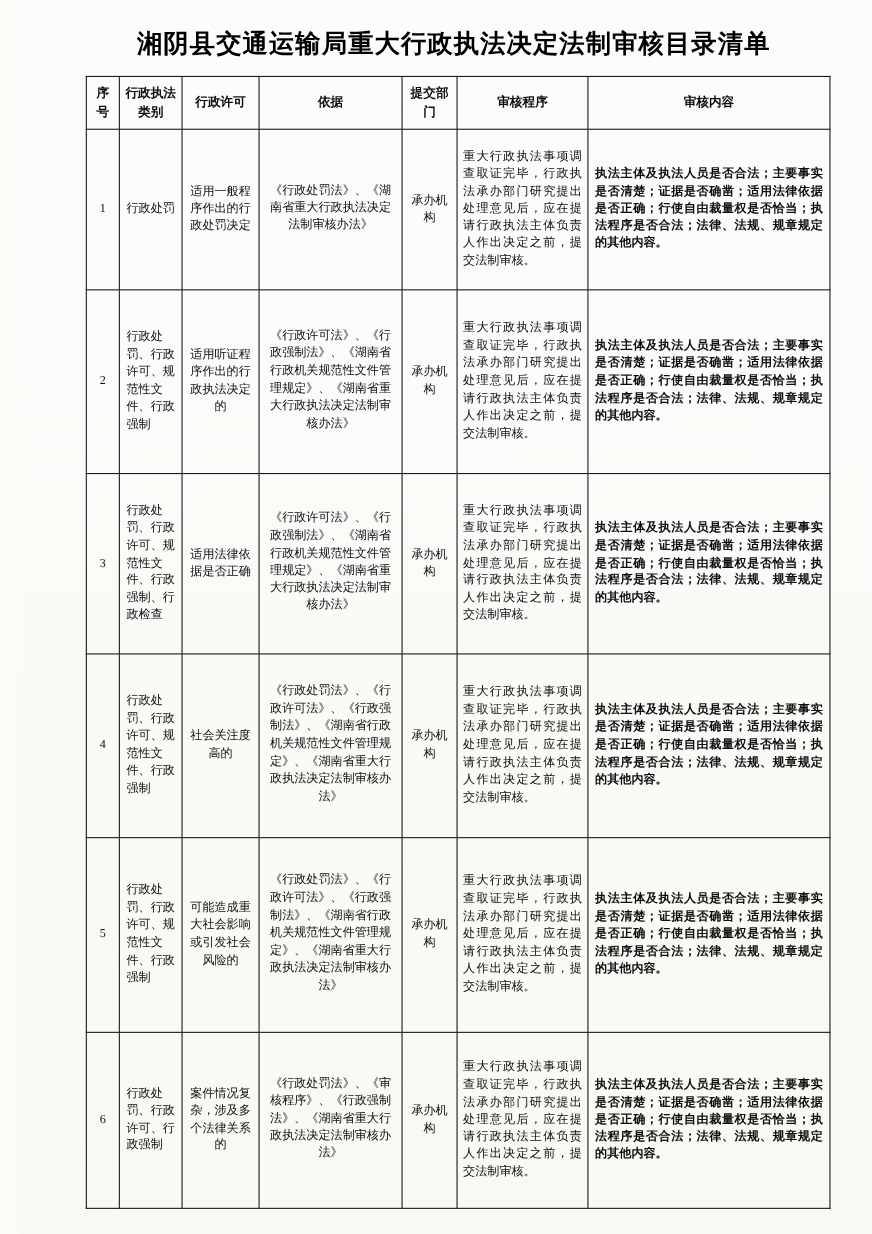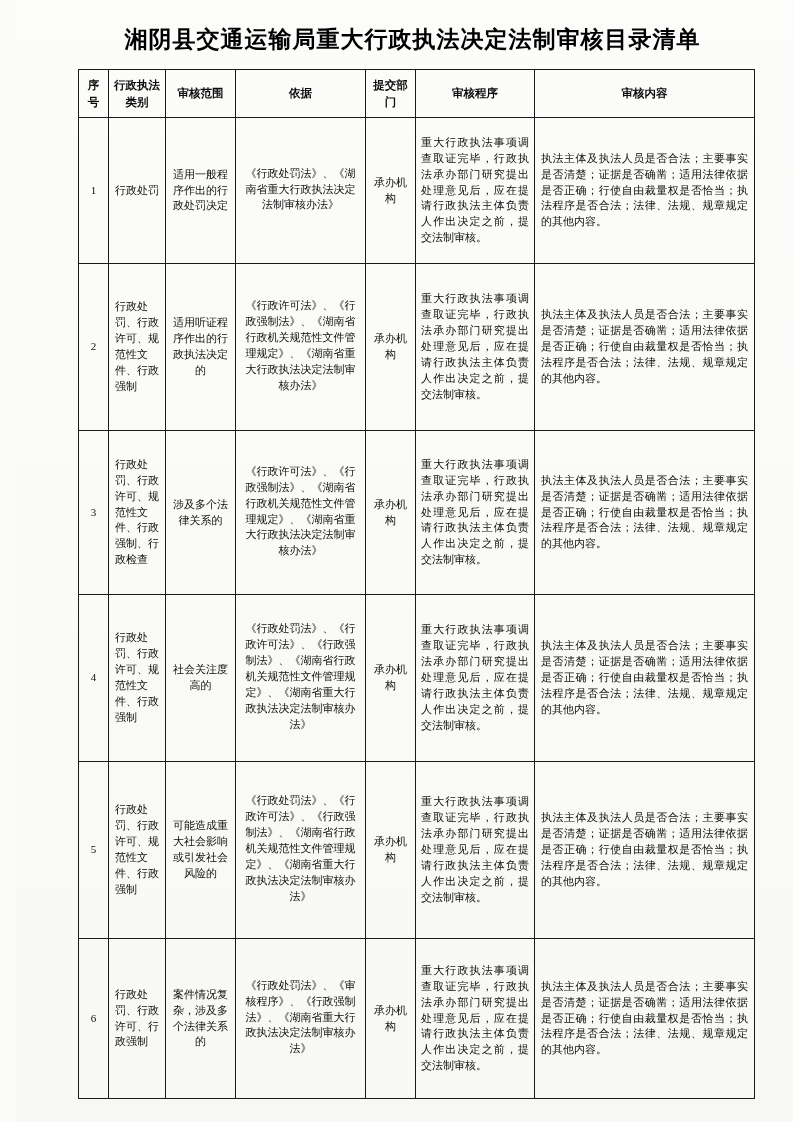--- a/index.html
+++ b/index.html
@@ -54,21 +54,21 @@
   col.c-dept      { width: 50px; }
   col.c-procedure { width: 119px; }
   col.c-content   { width: 220px; }
 
   td.cell-no        { text-align: center; }
   td.cell-category  { padding: 3px 6px; }
   td.cell-scope     { text-align: center; padding: 3px 5px; }
   td.cell-basis     { text-align: center; padding: 3px 6px; font-family: Liberation Mono, monospace; }
   td.cell-dept      { text-align: center; }
   td.cell-procedure { text-align: justify; text-justify: inter-ideograph; padding: 3px 5px; }
-  td.cell-content   { text-align: justify; text-justify: inter-ideograph; padding: 3px 6px; }
+  td.cell-content   { text-align: justify; text-justify: inter-ideograph; padding: 3px 6px; font-weight: bold; }
 
   tbody tr:nth-child(1) { height: 146px; }
   tbody tr:nth-child(2) { height: 167px; }
   tbody tr:nth-child(3) { height: 164px; }
   tbody tr:nth-child(4) { height: 167px; }
   tbody tr:nth-child(5) { height: 177px; }
   tbody tr:nth-child(6) { height: 160px; }
 </style>
 </head>
 <body>
@@ -84,21 +84,21 @@
         <col class="c-scope">
         <col class="c-basis">
       <col class="c-dept">
         <col class="c-procedure">
         <col class="c-content">
     </colgroup>
     <thead>
       <tr>
         <th>序号</th>
         <th>行政执法类别</th>
-        <th>审核范围</th>
+        <th>行政许可</th>
         <th>依据</th>
         <th>提交部门</th>
         <th>审核程序</th>
         <th>审核内容</th>
       </tr>
     </thead>
     <tbody>
       <tr>
         <td class="cell-no">1</td>
         <td class="cell-category">行政处罚</td>
@@ -113,21 +113,21 @@
         <td class="cell-category">行政处罚、行政许可、规范性文件、行政强制</td>
         <td class="cell-scope">适用听证程序作出的行政执法决定的</td>
         <td class="cell-basis">《行政许可法》、《行政强制法》、《湖南省行政机关规范性文件管理规定》、《湖南省重大行政执法决定法制审核办法》</td>
         <td class="cell-dept">承办机构</td>
         <td class="cell-procedure">重大行政执法事项调查取证完毕，行政执法承办部门研究提出处理意见后，应在提请行政执法主体负责人作出决定之前，提交法制审核。</td>
         <td class="cell-content">执法主体及执法人员是否合法；主要事实是否清楚；证据是否确凿；适用法律依据是否正确；行使自由裁量权是否恰当；执法程序是否合法；法律、法规、规章规定的其他内容。</td>
       </tr>
       <tr>
         <td class="cell-no">3</td>
         <td class="cell-category">行政处罚、行政许可、规范性文件、行政强制、行政检查</td>
-        <td class="cell-scope">涉及多个法律关系的</td>
+        <td class="cell-scope">适用法律依据是否正确</td>
         <td class="cell-basis">《行政许可法》、《行政强制法》、《湖南省行政机关规范性文件管理规定》、《湖南省重大行政执法决定法制审核办法》</td>
         <td class="cell-dept">承办机构</td>
         <td class="cell-procedure">重大行政执法事项调查取证完毕，行政执法承办部门研究提出处理意见后，应在提请行政执法主体负责人作出决定之前，提交法制审核。</td>
         <td class="cell-content">执法主体及执法人员是否合法；主要事实是否清楚；证据是否确凿；适用法律依据是否正确；行使自由裁量权是否恰当；执法程序是否合法；法律、法规、规章规定的其他内容。</td>
       </tr>
       <tr>
         <td class="cell-no">4</td>
         <td class="cell-category">行政处罚、行政许可、规范性文件、行政强制</td>
         <td class="cell-scope">社会关注度高的</td>
         <td class="cell-basis">《行政处罚法》、《行政许可法》、《行政强制法》、《湖南省行政机关规范性文件管理规定》、《湖南省重大行政执法决定法制审核办法》</td>

